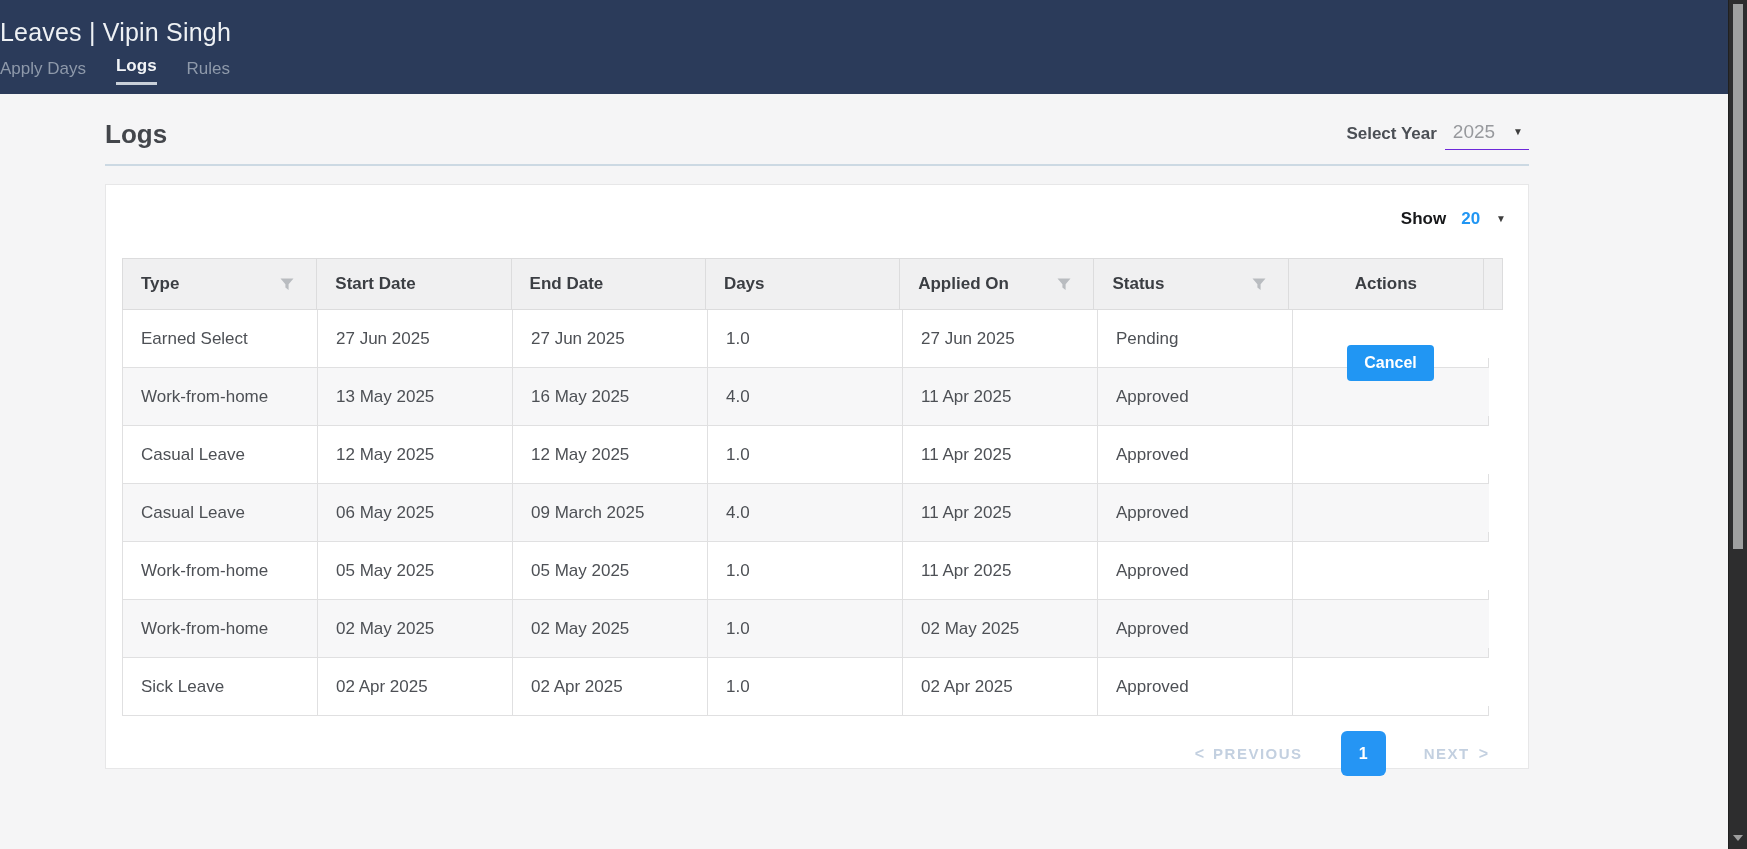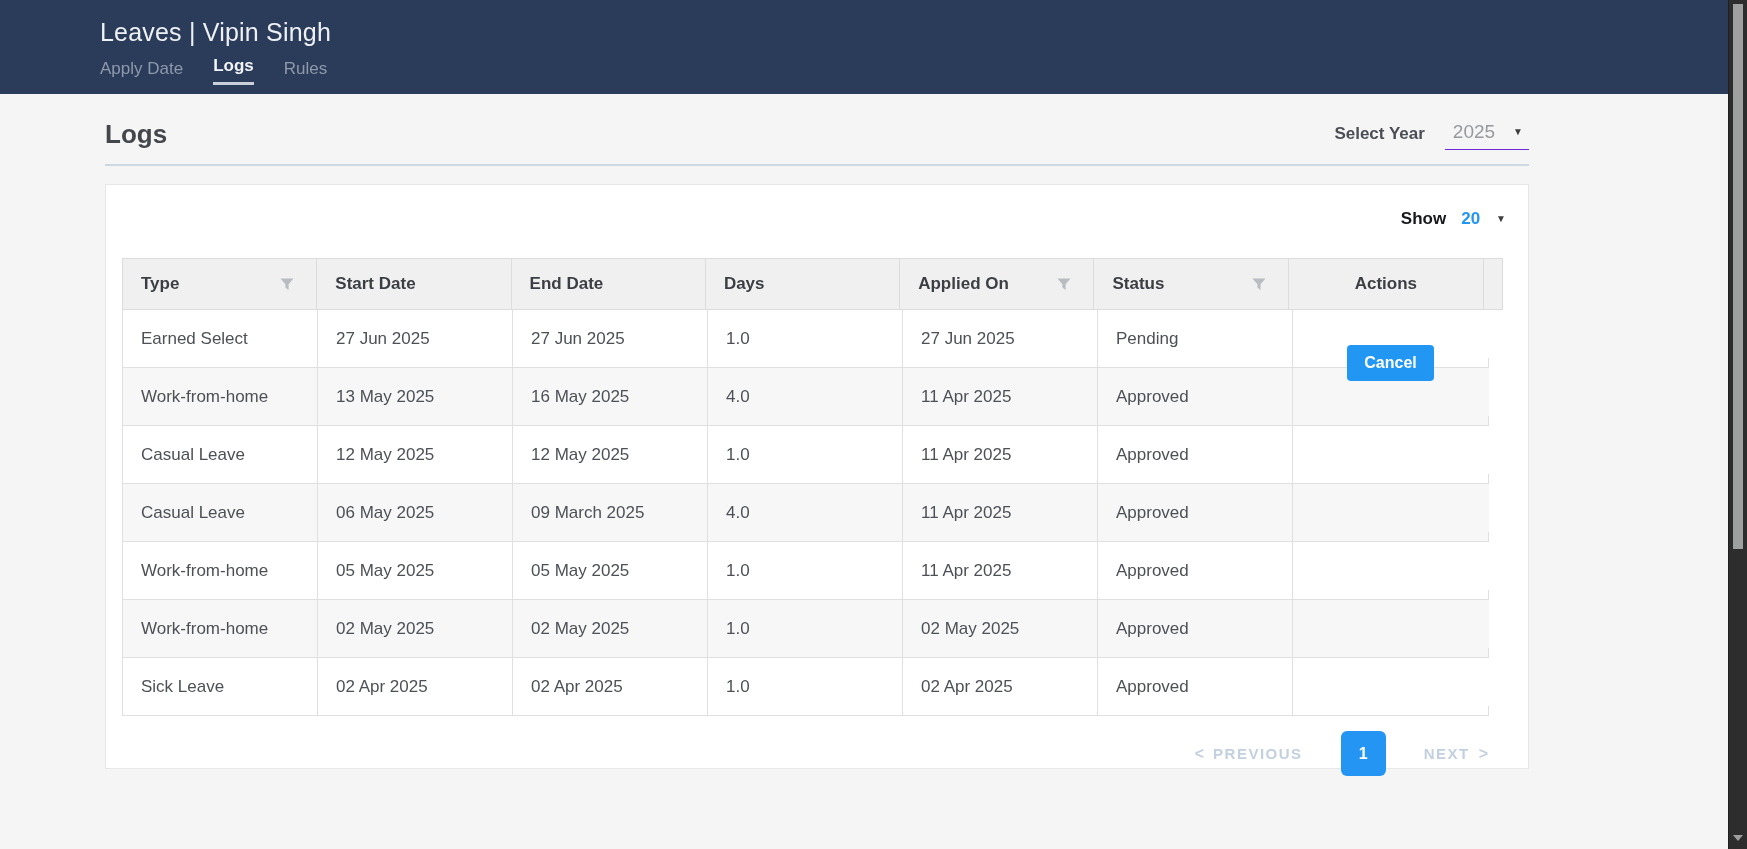--- a/index.html
+++ b/index.html
@@ -4,32 +4,32 @@
 <style>
   * { margin:0; padding:0; box-sizing:border-box; }
   html,body { width:1747px; height:849px; overflow:hidden; }
   body {
     font-family:"Liberation Sans","DejaVu Sans",sans-serif;
     background:#f5f5f6; color:#4d5055; position:relative;
   }
 
   
   .navbar{ position:absolute; top:0; left:0; width:1728px; height:94px;
-           background:#2b3b5a; padding-left:100px; }
+           background:#2b3b5a; }
   .nav-title{ margin-top:18px; font-size:25px; font-weight:400; color:#eef1f4; letter-spacing:.2px;}
   .nav-tabs{ display:flex; gap:30px; margin-top:9px; align-items:flex-end; height:29px;}
   .nav-tab{ font-size:17px; color:#8e99aa; padding-bottom:6px; cursor:pointer; }
   .nav-tab.active{ color:#f2f4f7; font-weight:700; border-bottom:3px solid #c9d0d9; }
 
   
   .page-head{ position:absolute; left:105px; top:110px; width:1424px;
               display:flex; justify-content:space-between; align-items:center; height:48px;}
   .page-title{ font-size:26px; font-weight:600; color:#43464b; }
   .year-filter{ display:flex; align-items:center; }
-  .year-label{ font-size:17px; font-weight:700; color:#4b4f55; margin-right:20px; }
+  .year-label{ font-size:17px; font-weight:700; color:#4b4f55; margin-right:8px; }
   .year-select{ display:flex; align-items:center; gap:18px; padding:2px 6px 6px 8px;
                 border-bottom:1px solid #6d28d9; cursor:pointer; }
   .year-value{ font-size:19px; color:#97999d; }
   .caret{ font-size:10px; color:#3e3e3e; line-height:1; }
   .head-divider{ position:absolute; left:105px; top:164px; width:1424px; height:2px; background:#ccd9e3; }
 
   
   .card{ position:absolute; left:105px; top:184px; width:1424px; height:585px;
          background:#ffffff; border:1px solid #e7e7e8; }
   .show-row{ position:absolute; top:24px; right:22px; display:flex; align-items:center; cursor:pointer;}
@@ -74,21 +74,21 @@
   .scroll-down{ position:absolute; bottom:8px; left:4px; width:0; height:0;
                 border-left:5px solid transparent; border-right:5px solid transparent;
                 border-top:6px solid #9e9e9e; }
 </style>
 </head>
 <body>
 
 <div class="navbar">
   <div class="nav-title">Leaves | Vipin Singh</div>
   <div class="nav-tabs">
-    <div class="nav-tab">Apply Date</div>
+    <div class="nav-tab">Apply Days</div>
     <div class="nav-tab active">Logs</div>
     <div class="nav-tab">Rules</div>
   </div>
 </div>
 
 <div class="page-head">
   <div class="page-title">Logs</div>
   <div class="year-filter">
     <span class="year-label">Select Year</span>
     <span class="year-select">

